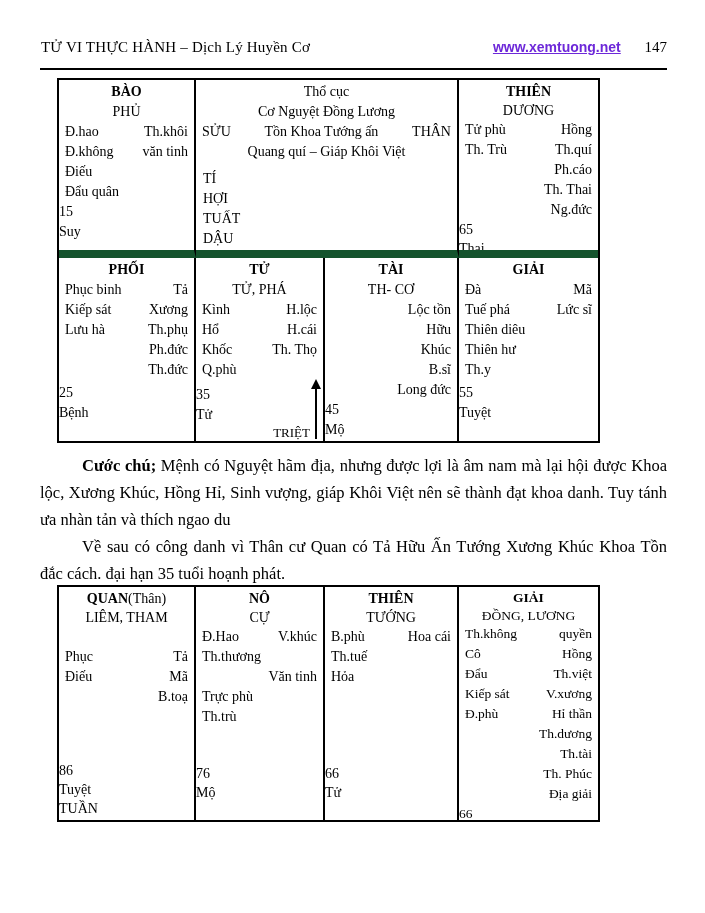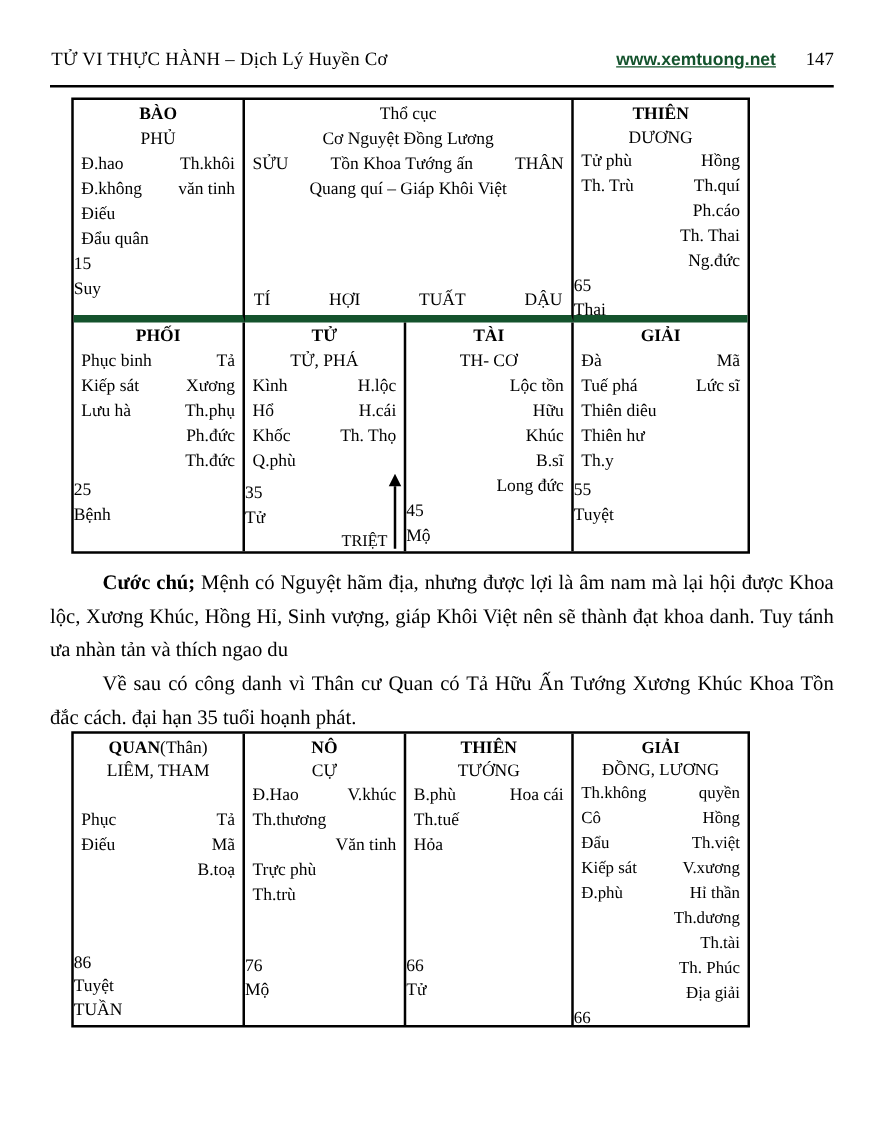--- a/index.html
+++ b/index.html
@@ -21,33 +21,33 @@
   
   .grid { position:absolute; left:57px; width:543px; border:2px solid #000;
           display:grid; background:#fff; }
   #chart1 { top:78px; height:365px;
             grid-template-columns:137px 129px 134px 1fr;
             grid-template-rows:178px 1fr; }
   #chart2 { top:585px; height:237px;
             grid-template-columns:137px 129px 134px 1fr;
             grid-template-rows:1fr; }
 
-  .cell { border-right:2px solid #000; border-bottom:6px solid #14532d;
+  .cell { border-right:2px solid #000; border-bottom:8px solid #14532d;
           display:flex; flex-direction:column; overflow:hidden;
           font-size:14px; line-height:20px; padding-top:2px; position:relative; }
   .cell.lastcol { border-right:none; }
   .cell.lastrow { border-bottom:none; }
   .cell.span2 { grid-column:2 / 4; }
 
   .ctitle { text-align:center; font-weight:bold; }
   .ctitle .ns { font-weight:normal; }
   .csub   { text-align:center; }
   .srow   { display:flex; justify-content:space-between; padding:0 6px; min-height:20px; }
   .srow3  { display:flex; justify-content:space-between; padding:0 6px; }
-  .branch-row { display:flex; justify-content:space-between; padding:0 7px; margin-bottom:1px; }
+  .branch-row { display:flex; justify-content:space-between; padding:0 7px; margin-bottom:1px;flex-direction:column; }
   .spacer { flex:1 1 auto; }
   .cnum, .cstat, .cextra { text-align:left; }
 
   .lh19 { line-height:19px; }
   .lh18 { line-height:17.8px; font-size:13.5px; }
   .mb2  { margin-bottom:2px; }
   .mb4  { margin-bottom:4px; }
   .mb14 { margin-bottom:14px; }
   .mb16 { margin-bottom:16px; }
   .mb18 { margin-bottom:18px; }
@@ -67,21 +67,21 @@
   .note .lbl { font-weight:bold; }
 </style>
 </head>
 <body>
 
 <div class="page">
 
   <div class="hdr">
     <span class="hdr-title">TỬ VI THỰC HÀNH – Dịch Lý Huyền Cơ</span>
     <span class="hdr-right">
-      <a class="hdr-link" href="#" style="color: #14532d; margin-left: 44px;">www.xemtuong.net</a>
+      <a class="hdr-link" href="#" style="color: #6d28d9; margin-left: 44px;">www.xemtuong.net</a>
       <span class="hdr-page">147</span>
     </span>
   </div>
   <div class="hdr-rule"></div>
 
   <div class="grid" id="chart1">
 
     <div class="cell">
       <div class="ctitle">BÀO</div>
       <div class="csub">PHỦ</div>

